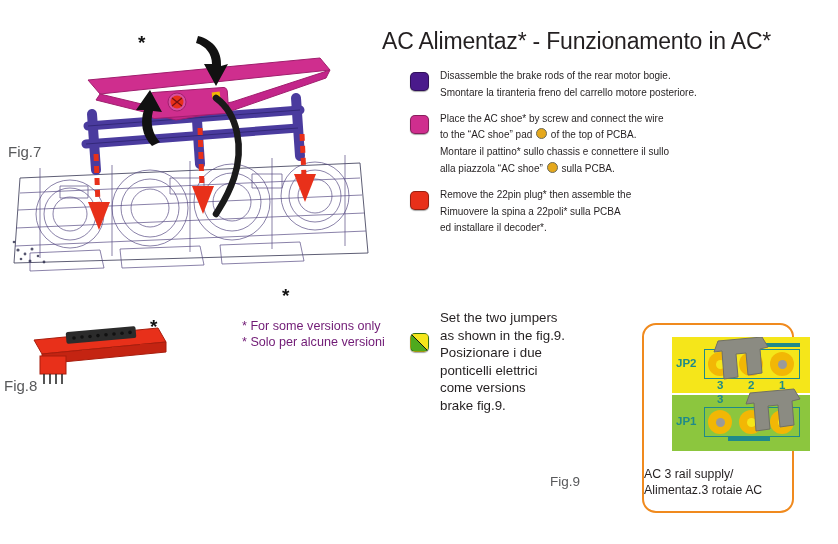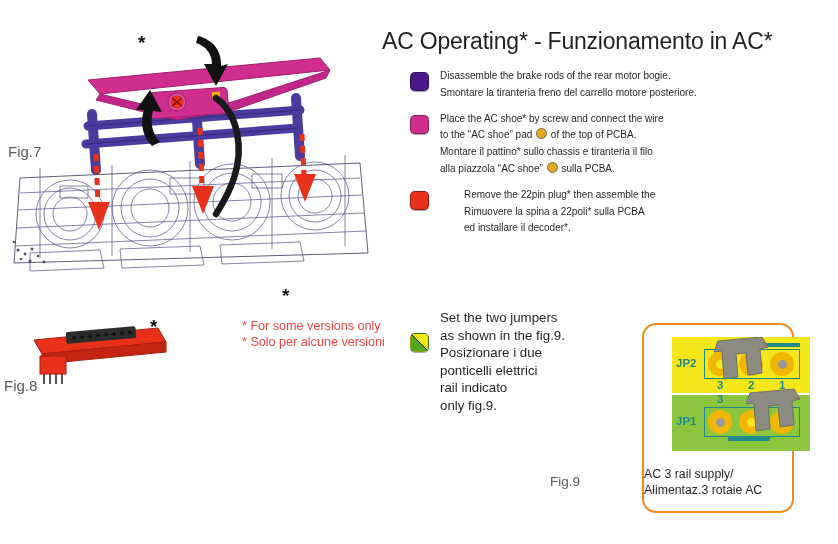--- a/index.html
+++ b/index.html
@@ -93,21 +93,21 @@
 
   
   .fig7 { position:absolute; left:0px; top:18px; width:382px; height:262px; }
   .fig8 { position:absolute; left:0px; top:284px; width:400px; height:258px; }
   .fig-label { position:absolute; font-size:15px; color:#58595b; }
   .fig7-label { left:8px; top:125px; }
   .fig8-label { left:4px; top:93px; }
   .star { position:absolute; font-size:19px; font-weight:700; color:#111; }
   .note {
     position:absolute; left:242px; top:318px; font-size:12.6px;
-    line-height:16px; color:#ef4444; white-space:nowrap;
+    line-height:16px; color:#701a75; white-space:nowrap;
   }
 </style>
 </head>
 <body>
 
 <div class="page">
 
   <div class="fig7">
     <svg width="382" height="262" viewBox="0 0 382 262">
       <g stroke="#3b2d6e" stroke-width="0.7" fill="none" opacity="0.85">
@@ -310,62 +310,62 @@
     <span class="star" style="left:282px; top:1px;">*</span>
   </div>
 
   <div class="note">
     <div>* For some versions only</div>
     <div>* Solo per alcune versioni</div>
   </div>
 
   <div class="right-col">
 
-    <div class="title">AC Operating* - Funzionamento in AC*</div>
+    <div class="title">AC Alimentaz* - Funzionamento in AC*</div>
 
     <div class="steps">
 
       <div class="step">
         <div class="step-marker m-purple"></div>
         <div class="step-text">
           <p>Disassemble the brake rods of the rear motor bogie.</p>
           <p>Smontare la tiranteria freno del carrello motore posteriore.</p>
         </div>
       </div>
 
       <div class="step" style="margin-top:5px;">
         <div class="step-marker m-magenta"></div>
         <div class="step-text">
           <p>Place the AC shoe* by screw and connect the wire</p>
           <p><span>to the “AC shoe” pad</span> <span class="pad-dot"></span> <span>of the top of PCBA.</span></p>
-          <p>Montare il pattino* sullo chassis e tiranteria il filo</p>
+          <p>Montare il pattino* sullo chassis e connettere il sullo</p>
           <p><span>alla piazzola “AC shoe”</span> <span class="pad-dot"></span> <span>sulla PCBA.</span></p>
         </div>
       </div>
 
-      <div class="step" style="margin-top:3px;gap:24px;">
+      <div class="step" style="margin-top:3px;">
         <div class="step-marker m-red"></div>
         <div class="step-text">
           <p>Remove the 22pin plug* then assemble the</p>
           <p class="gap">Rimuovere la spina a 22poli* sulla PCBA</p>
           <p>ed installare il decoder*.</p>
         </div>
       </div>
     </div>
 
     <div class="jump-wrap">
       <div class="jump-row">
         <div class="step-marker m-split" style="margin-top:24px; margin-right:11px;"></div>
         <div class="jump-text">
           <p>Set the two jumpers</p>
           <p>as shown in the fig.9.</p>
           <p class="gap">Posizionare i due</p>
           <p>ponticelli elettrici</p>
-          <p>rail indicato</p>
-          <p>only fig.9.</p>
+          <p>come versions</p>
+          <p>brake fig.9.</p>
         </div>
       </div>
 
       <div class="fig9-label">Fig.9</div>
 
       <div class="fig9box">
         <div class="jp-graphic">
           <div class="jp-band jp-yellow"></div>
           <div class="jp-band jp-green"></div>
 

